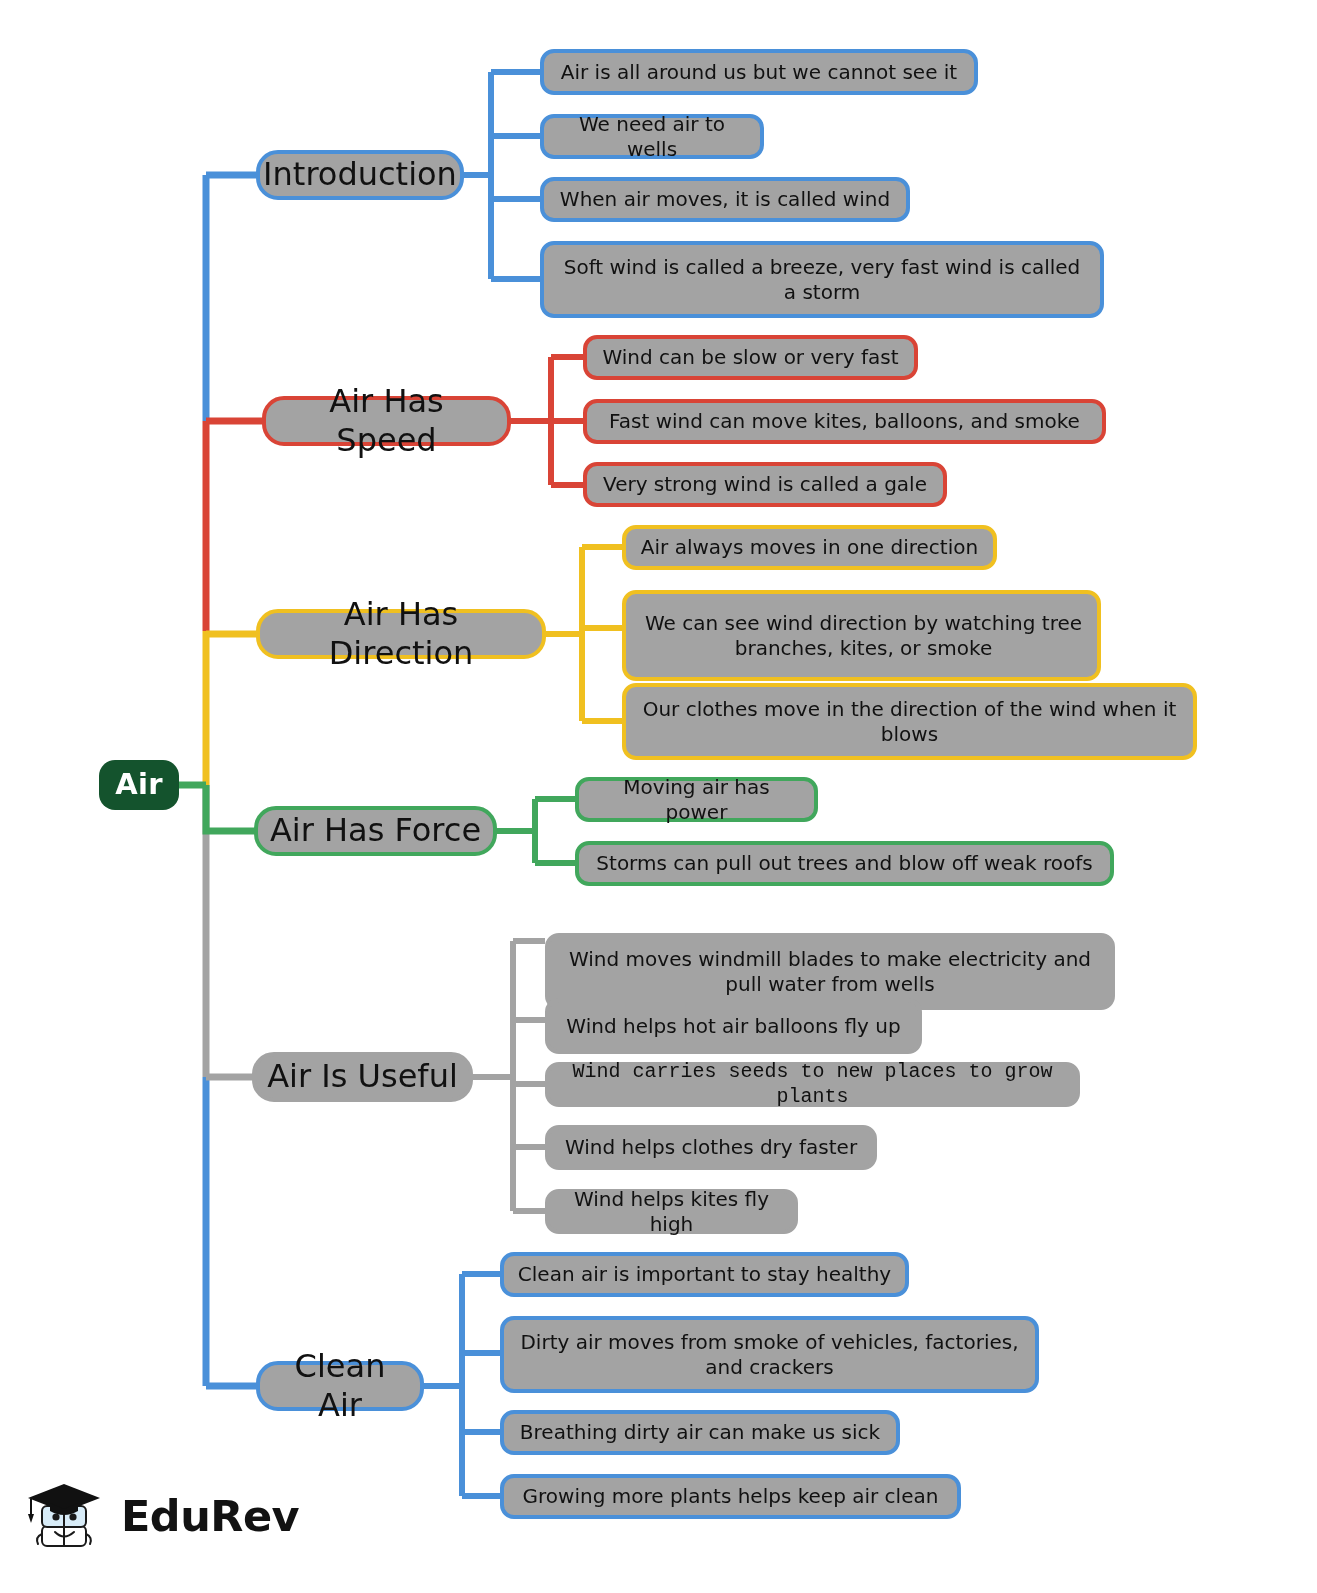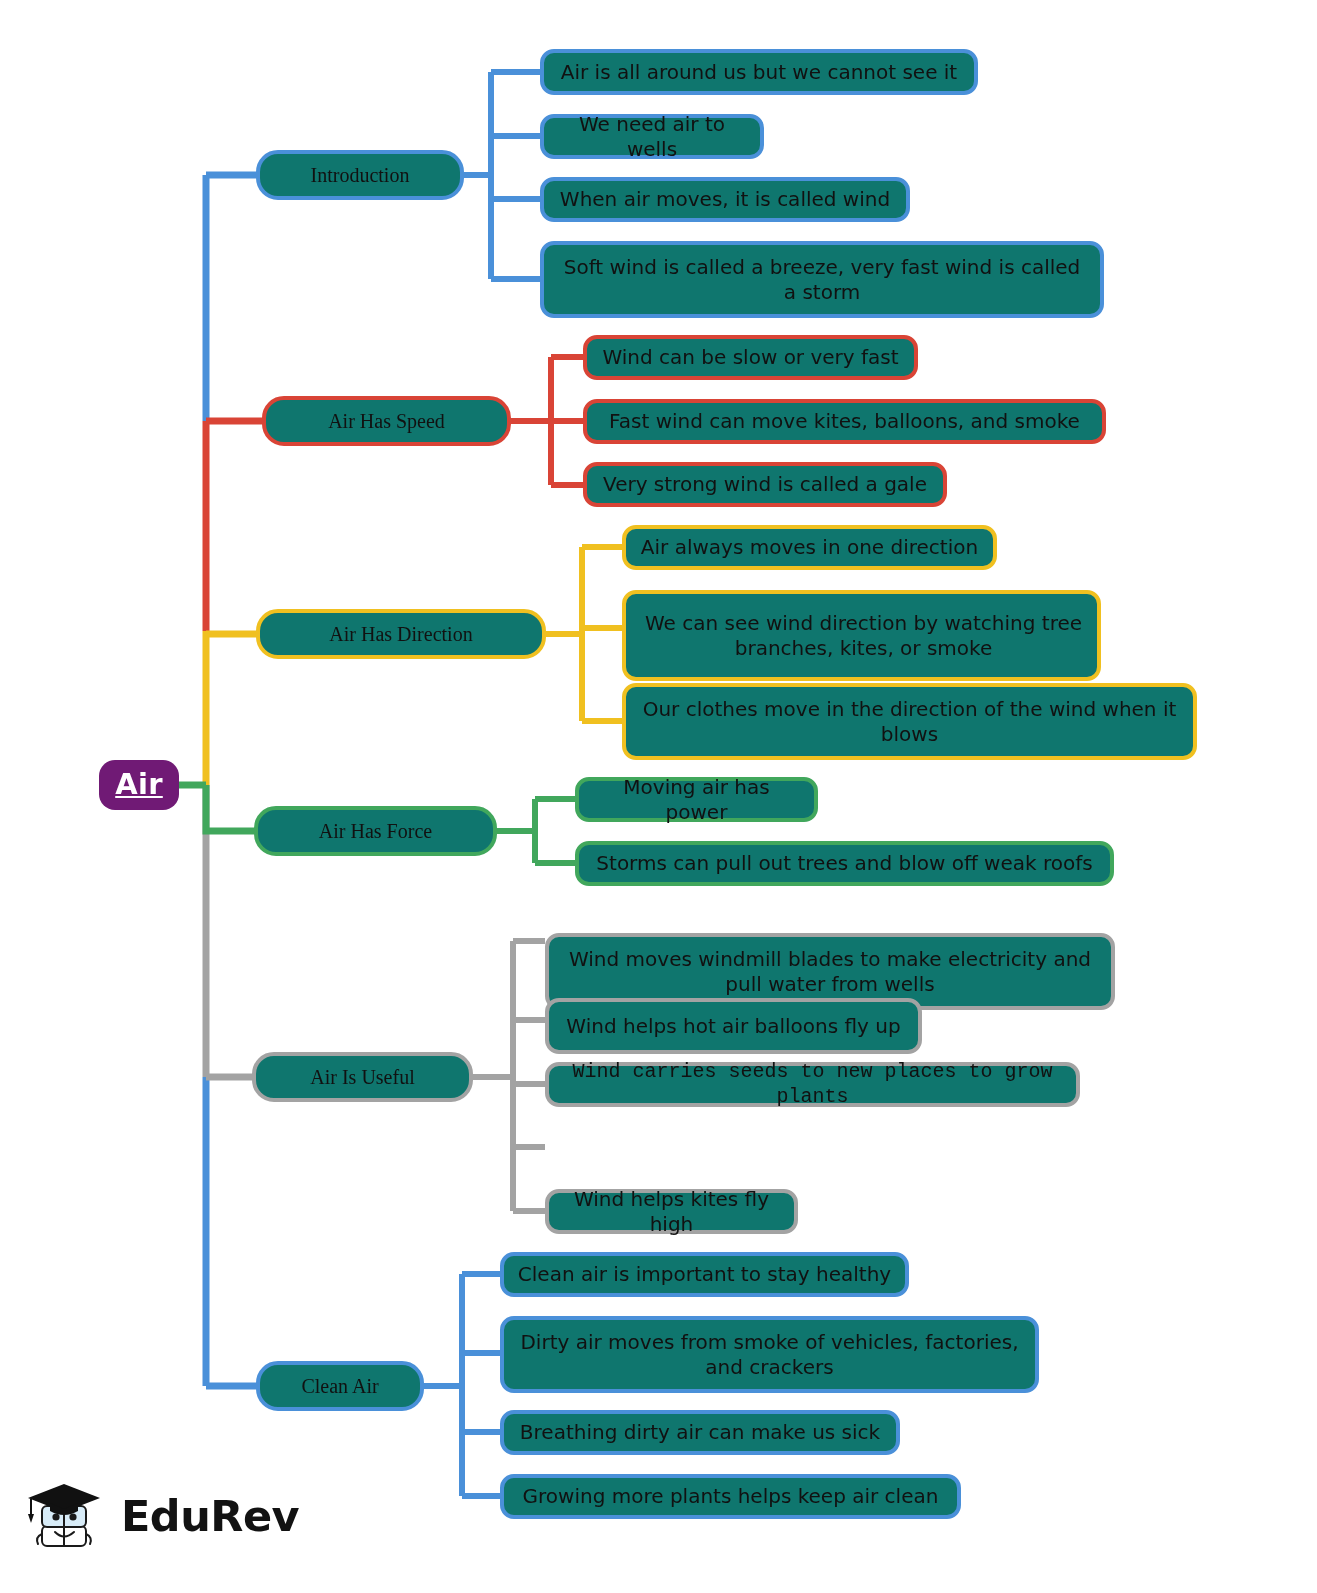--- a/index.html
+++ b/index.html
@@ -17,48 +17,46 @@
   }
   svg#wires{
     position:absolute;
     left:0; top:0;
     width:1317px; height:1593px;
     pointer-events:none;
   }
   .node{
     position:absolute;
     box-sizing:border-box;
-    background:#0f766e;
+    background:#a3a3a3;
     border-style:solid;
     display:flex;
     align-items:center;
     justify-content:center;
     text-align:center;
     color:#111111;
     line-height:1.22;
   }
   
   .root{
-    background:#701a75;
+    background:#14532d;
     color:#ffffff;
     border:none;
     border-radius:16px;
     font-size:29px;
     font-weight:bold;
     letter-spacing:.3px;
-    text-decoration:underline;
   }
   
   .branch{
     border-width:4px;
     border-radius:22px;
-    font-size:20px;
+    font-size:32px;
     font-weight:400;
     padding:4px 10px;
-    font-family:Liberation Serif, serif;
   }
   
   .leaf{
     border-width:4px;
     border-radius:14px;
     font-size:20px;
     font-weight:400;
     padding:0 12px;
   }
   .c-blue   {border-color:#4a90d9;}
@@ -175,20 +173,21 @@
   <div class="node branch c-green" style="left:254px; top:806px; width:243px; height:50px;">Air Has Force</div>
 
   <div class="node leaf c-green" style="left:575px; top:777px; width:243px; height:45px;">Moving air has power</div>
   <div class="node leaf c-green" style="left:575px; top:841px; width:539px; height:45px;">Storms can pull out trees and blow off weak roofs</div>
 
   <div class="node branch c-gray" style="left:252px; top:1052px; width:221px; height:50px;">Air Is Useful</div>
 
   <div class="node leaf c-gray" style="left:545px; top:904px; width:570px; height:77px;margin-top:29px;">Wind moves windmill blades to make electricity and pull water from wells</div>
   <div class="node leaf c-gray" style="left:545px; top:998px; width:377px; height:56px;">Wind helps hot air balloons fly up</div>
   <div class="node leaf c-gray" style="left:545px; top:1062px; width:535px; height:45px;font-family:Liberation Mono, monospace;">Wind carries seeds to new places to grow plants</div>
+  <div class="node leaf c-gray" style="left:545px; top:1125px; width:332px; height:45px;">Wind helps clothes dry faster</div>
   <div class="node leaf c-gray" style="left:545px; top:1189px; width:253px; height:45px;">Wind helps kites fly high</div>
 
   <div class="node branch c-blue" style="left:256px; top:1361px; width:168px; height:50px;">Clean Air</div>
 
   <div class="node leaf c-blue" style="left:500px; top:1252px; width:409px; height:45px;">Clean air is important to stay healthy</div>
   <div class="node leaf c-blue" style="left:500px; top:1316px; width:539px; height:77px;">Dirty air moves from smoke of vehicles, factories, and crackers</div>
   <div class="node leaf c-blue" style="left:500px; top:1410px; width:400px; height:45px;">Breathing dirty air can make us sick</div>
   <div class="node leaf c-blue" style="left:500px; top:1474px; width:461px; height:45px;">Growing more plants helps keep air clean</div>
 
   <div id="logo">

